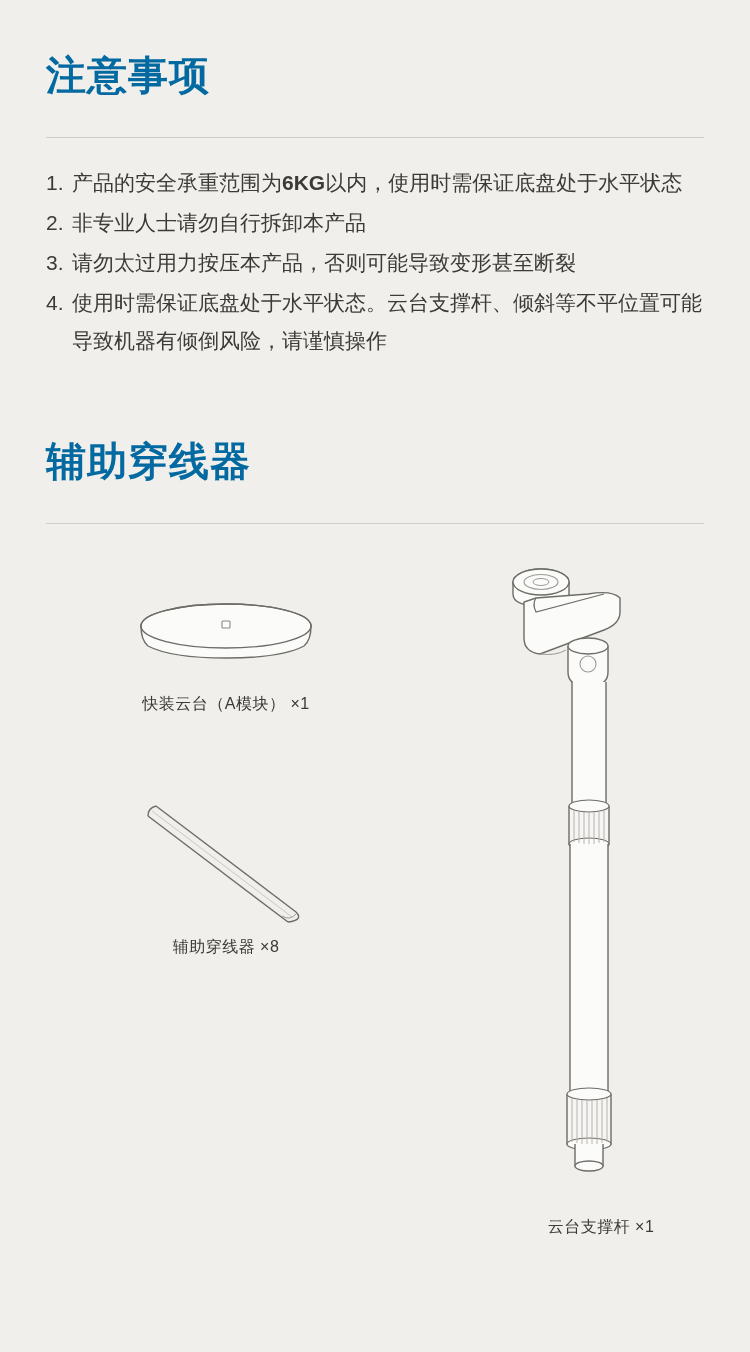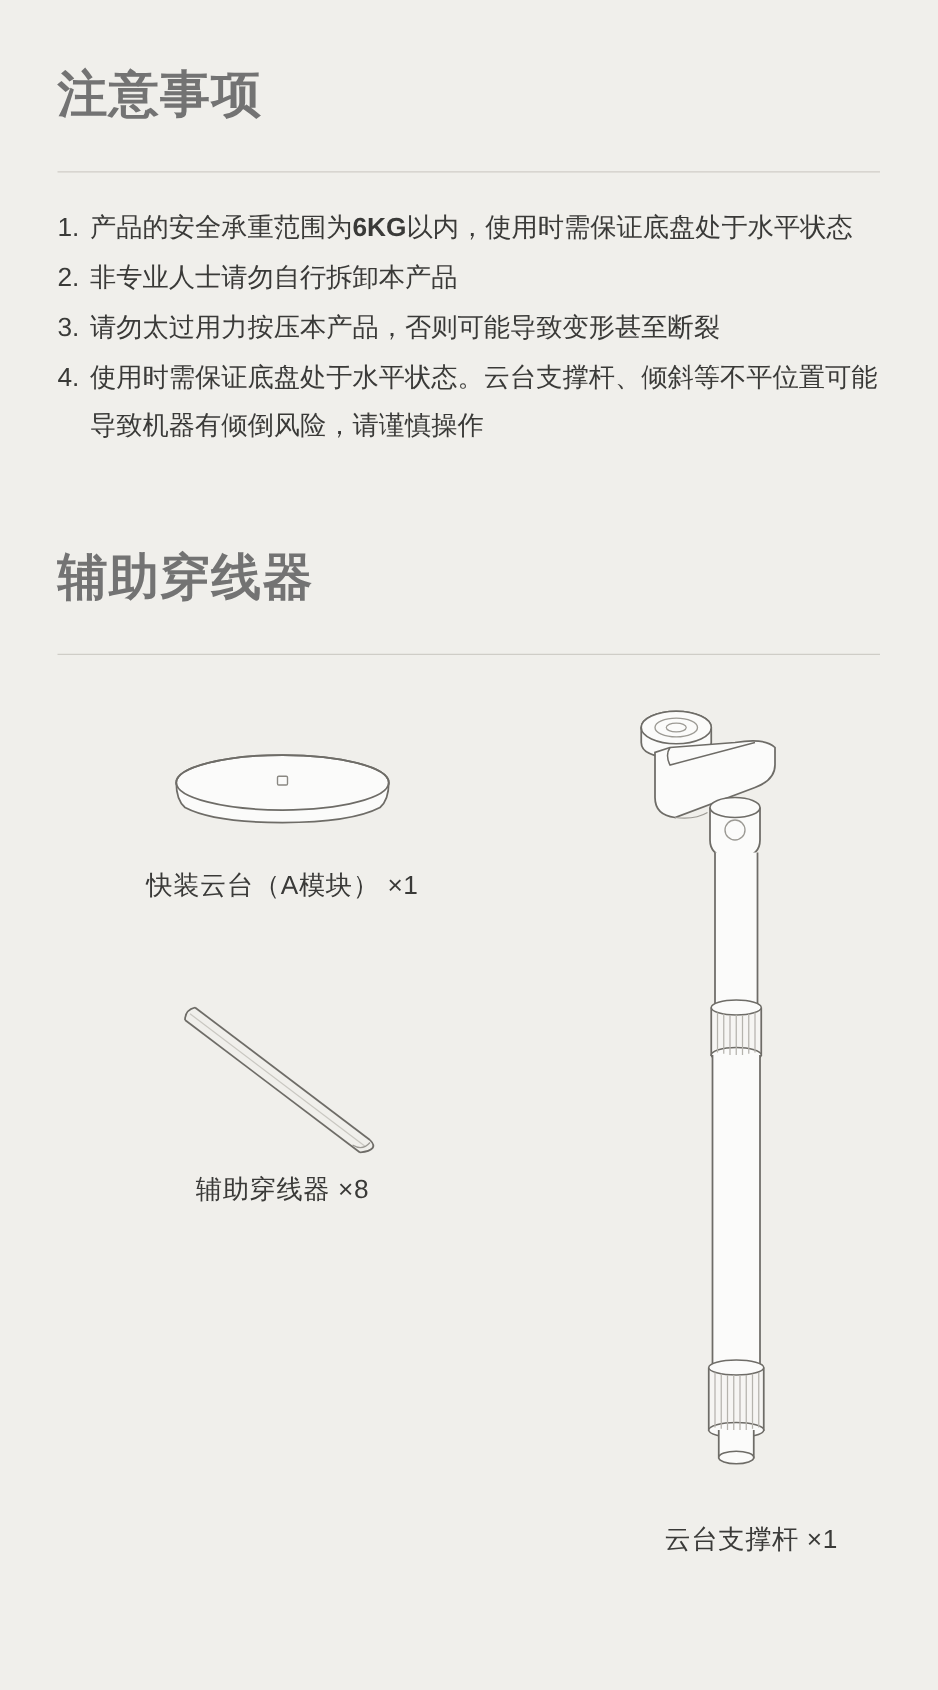--- a/index.html
+++ b/index.html
@@ -20,21 +20,21 @@
     width: 750px;
     height: 1352px;
     box-sizing: border-box;
     padding: 0 46px;
   }
   h1.section-title {
     font-size: 40px;
     font-weight: bold;
     letter-spacing: 1px;
     margin: 0;
-    color: #737373;
+    color: #0369a1;
   }
   .title-notice {
     padding-top: 48px;
   }
   .rule {
     height: 1px;
     background: #cfcdc7;
     margin-top: 34px;
   }
   ol.notes {
@@ -65,21 +65,21 @@
   }
   .title-list {
     padding-top: 72px;
   }
   .products {
     position: relative;
     margin-top: 30px;
     height: 720px;
   }
   .caption {
-    font-size: 21px;
+    font-size: 16px;
     color: #3a3a38;
     text-align: center;
     letter-spacing: 0.5px;
   }
 
   
   .item {
     position: absolute;
   }
   .item-plate {

